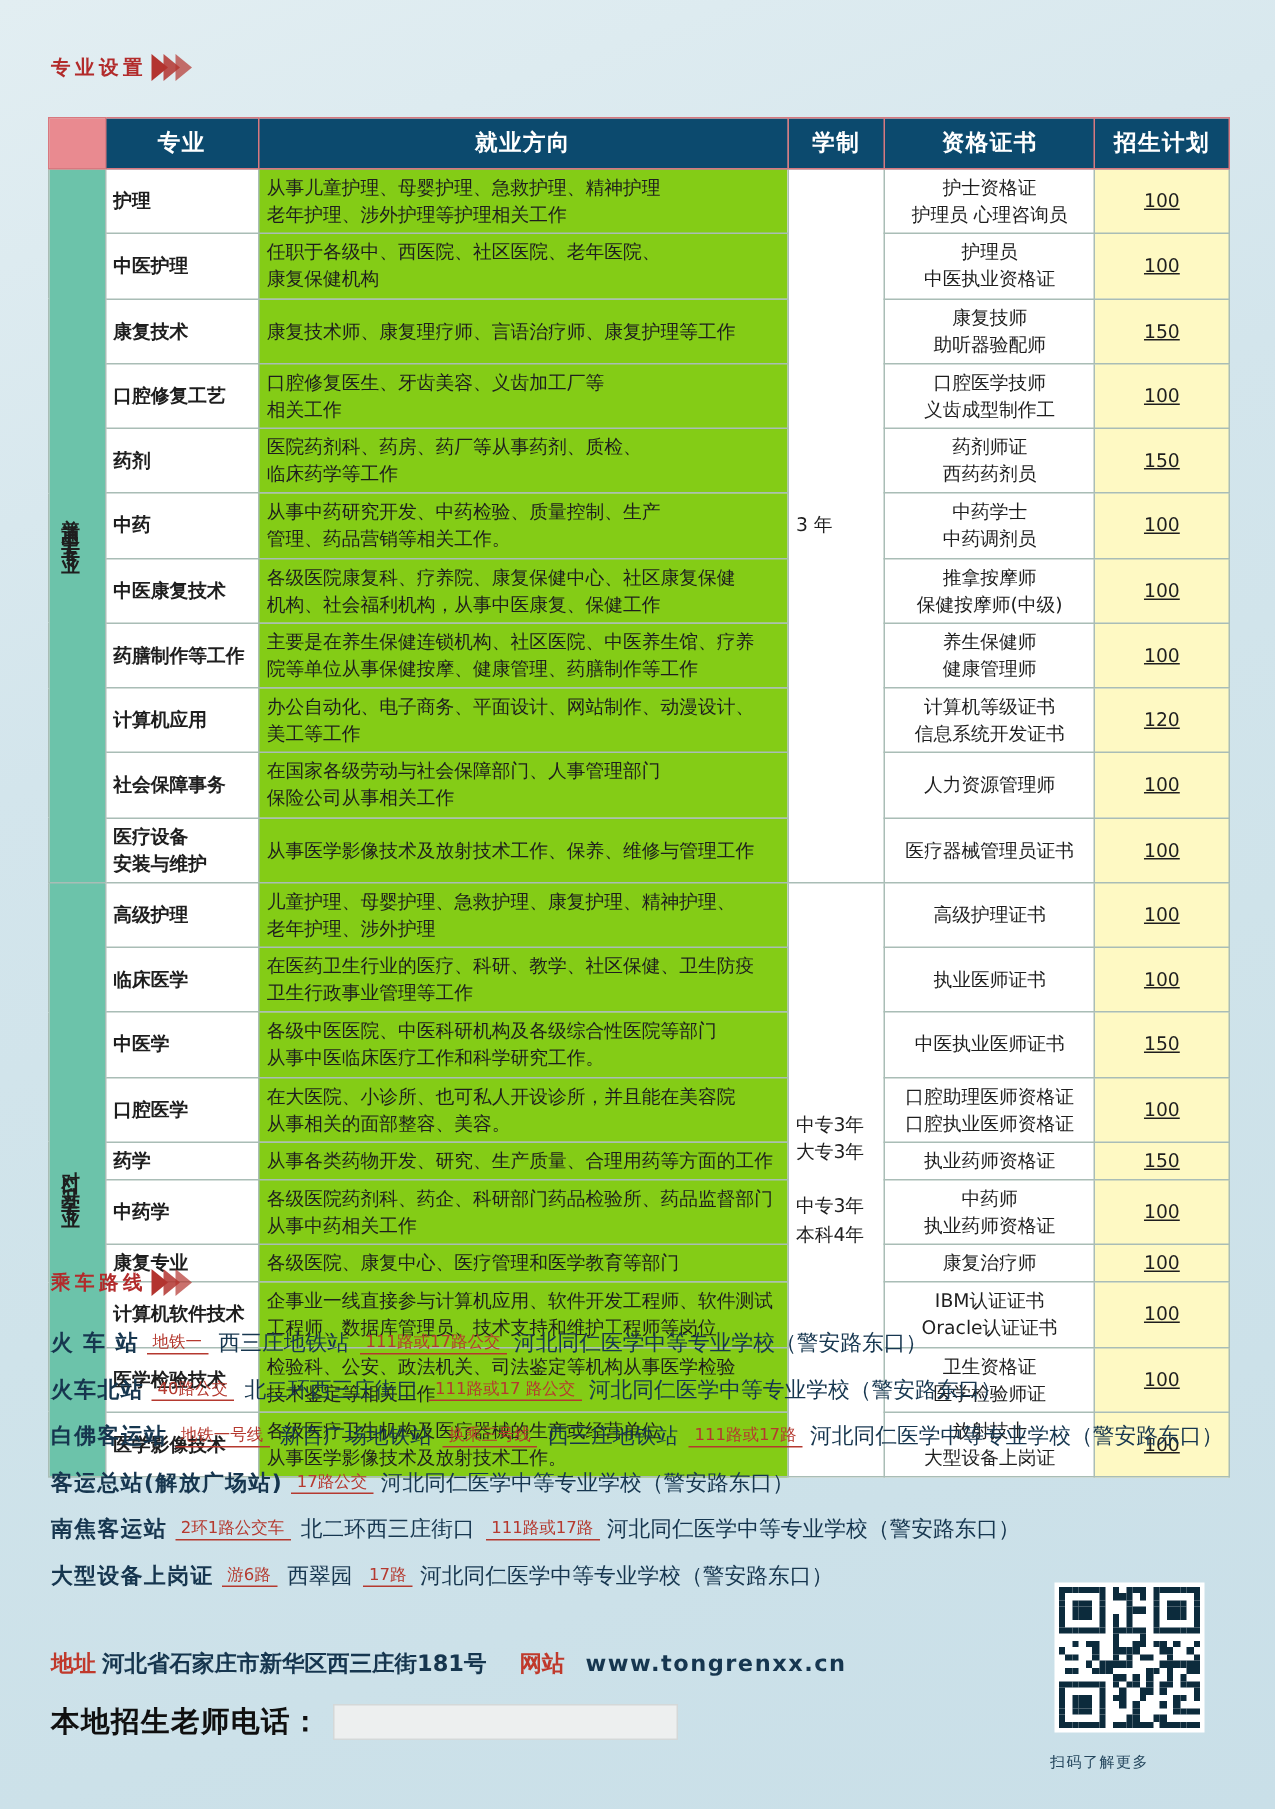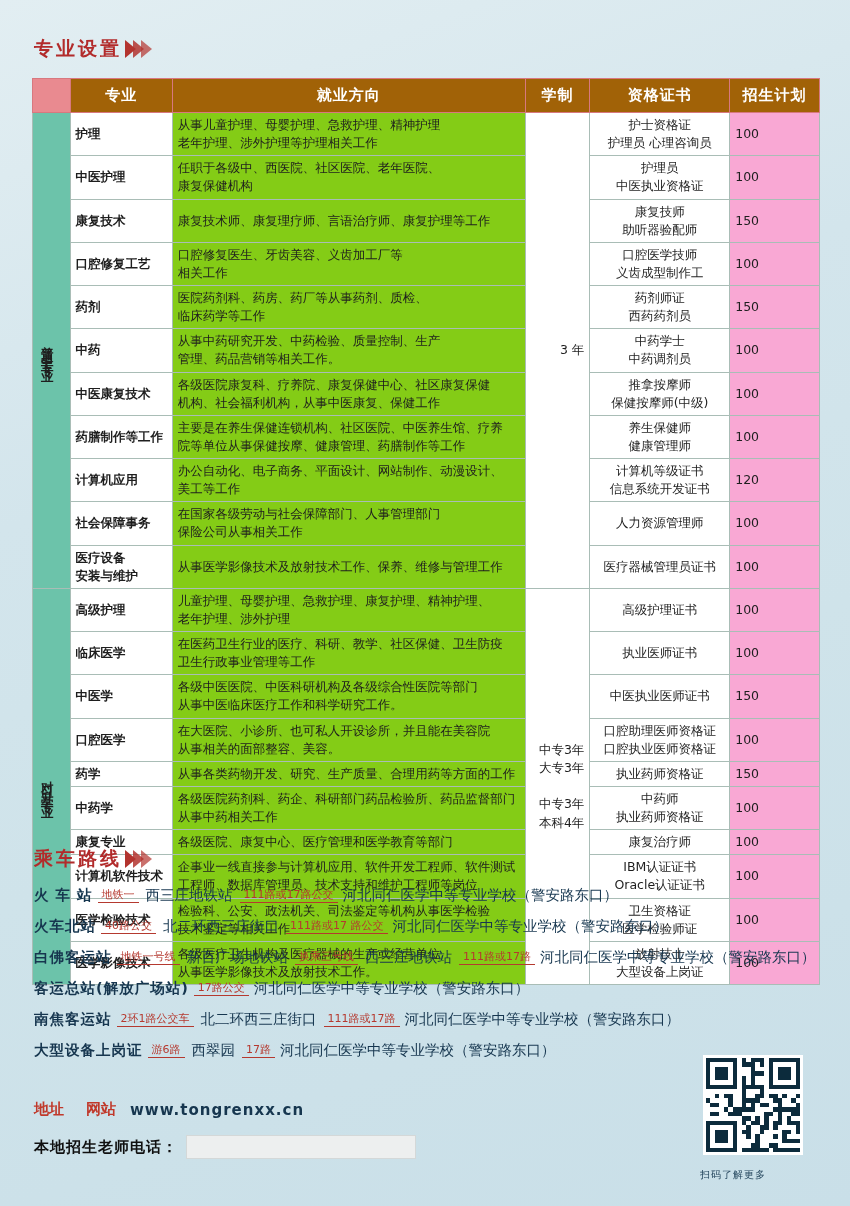--- a/index.html
+++ b/index.html
@@ -11,21 +11,21 @@
     position: relative;
     overflow: hidden;
   }
   .page {
     position:absolute; inset:0;
     background: linear-gradient(160deg,#e2eef2 0%,#d3e5ec 35%,#cfe3ea 60%,#c9dfe8 100%);
   }
   
   .sec-head { position:absolute; display:flex; align-items:center; gap:6px; }
   .sec-head .title {
-    color:#b22b2b; font-weight:bold; font-size:19px; letter-spacing:3px;
+    color:#b22b2b; font-weight:bold; font-size:13px; letter-spacing:3px;
     font-family:"DejaVu Sans","Liberation Sans",sans-serif;
   }
   .chev { display:flex; }
   .chev span {
     display:inline-block; width:0; height:0;
     border-top:9px solid transparent; border-bottom:9px solid transparent;
     border-left:11px solid #b3342f; margin-left:-3px;
   }
   .chev span:nth-child(1){opacity:1}
   .chev span:nth-child(2){opacity:.85}
@@ -41,21 +41,21 @@
   }
   table.major td, table.major th {
     border:1px solid #a9bdb6;
     padding:3px 5px;
     font-size:12.5px;
     color:#1e1e1e;
     vertical-align:middle;
     line-height:1.45;
   }
   table.major thead th {
-    background:#a16207;
+    background:#0c4a6e;
     color:#ffffff;
     font-size:15px;
     font-weight:bold;
     text-align:center;
     height:34px;
     letter-spacing:1px;
     border-color:#d8787f;
   }
   .colgroup-cell {
     background:#6cc3aa;
@@ -66,23 +66,23 @@
     width:34px;
     letter-spacing:2px;
     line-height:1.25;
     padding:4px 2px;
   }
   .name-cell {
     background:#ffffff; font-weight:bold; font-size:13px;
     width:96px; line-height:1.3;
   }
   .dir-cell { background:#84cc16; font-size:12.5px; width:340px; }
-  .sys-cell { background:#ffffff; text-align:right; font-size:13px; width:60px; }
+  .sys-cell { background:#ffffff; text-align:left; font-size:13px; width:60px; }
   .cert-cell { background:#ffffff; text-align:center; font-size:12px; width:132px; line-height:1.35;}
-  .plan-cell { background:#f9a8d4; text-align:left; font-size:13px; width:84px; }
+  .plan-cell { background:#fef9c3; text-align:center; font-size:13px; width:84px;text-decoration:underline; }
 
   .vert { writing-mode: vertical-rl; text-orientation: upright; letter-spacing:5px; }
 
   
   .routes { position:absolute; left:34px; top:886px; width:790px; }
   .route-line {
     display:flex; align-items:center; flex-wrap:nowrap;
     font-size:14.5px; color:#15314a; margin-bottom:12px;
     white-space:nowrap;
   }
@@ -90,28 +90,28 @@
   .route-line .via {
     display:inline-block;
     font-size:11px; color:#b5392f;
     border-bottom:1px solid #b5392f;
     padding:0 4px; margin:0 5px;
     line-height:1.2;
   }
   .route-line .node { color:#16364f; margin:0 2px; }
   .route-line .dest { color:#16364f; }
 
-  .addr-line { position:absolute; left:34px; top:1100px; font-size:15px; display:flex; align-items:center; gap:4px;}
+  .addr-line { position:absolute; left:34px; top:1100px; font-size:15px; display:flex; gap:4px;}
   .addr-label { color:#c0392b; font-weight:bold; }
   .addr-val { color:#16364f; font-weight:bold; }
   .site-label { color:#c0392b; font-weight:bold; margin-left:18px;}
   .site-val { color:#16364f; font-weight:bold; letter-spacing:1px; margin-left:10px;}
 
   .teacher { position:absolute; left:34px; top:1135px; display:flex; align-items:center; gap:8px;}
-  .teacher .lbl { font-size:15px; font-weight:bold; color:#101010; letter-spacing:1px;}
+  .teacher .lbl { font-size:19px; font-weight:bold; color:#101010; letter-spacing:1px;}
   .teacher .blank {
     width:230px; height:24px; background:#edefef; border:1px solid #d4d8d8;
   }
 
   
   .qr-box { position:absolute; left:703px; top:1055px; width:100px; height:100px; background:#fff; padding:3px; }
   .qr-cap { position:absolute; left:700px; top:1168px; font-size:10px; color:#25475e; letter-spacing:1px;}
 
   .qr-grid { width:100%; height:100%; display:grid; grid-template-columns:repeat(21,1fr); grid-template-rows:repeat(21,1fr); }
   .qr-grid i { display:block; }
@@ -339,20 +339,21 @@
         <span class="start">大型设备上岗证</span>
         <span class="via">游6路</span>
         <span class="node">西翠园</span>
         <span class="via">17路</span>
         <span class="dest">河北同仁医学中等专业学校（警安路东口）</span>
       </div>
     </div>
 
   <div class="addr-line">
     <span class="addr-label">地址</span>
+    <span class="addr-val">河北省石家庄市新华区西三庄街181号</span>
     <span class="site-label">网站</span>
     <span class="site-val">www.tongrenxx.cn</span>
   </div>
 
   <div class="teacher">
     <span class="lbl">本地招生老师电话：</span>
     <span class="blank"></span>
   </div>
 
   <div class="qr-box">

